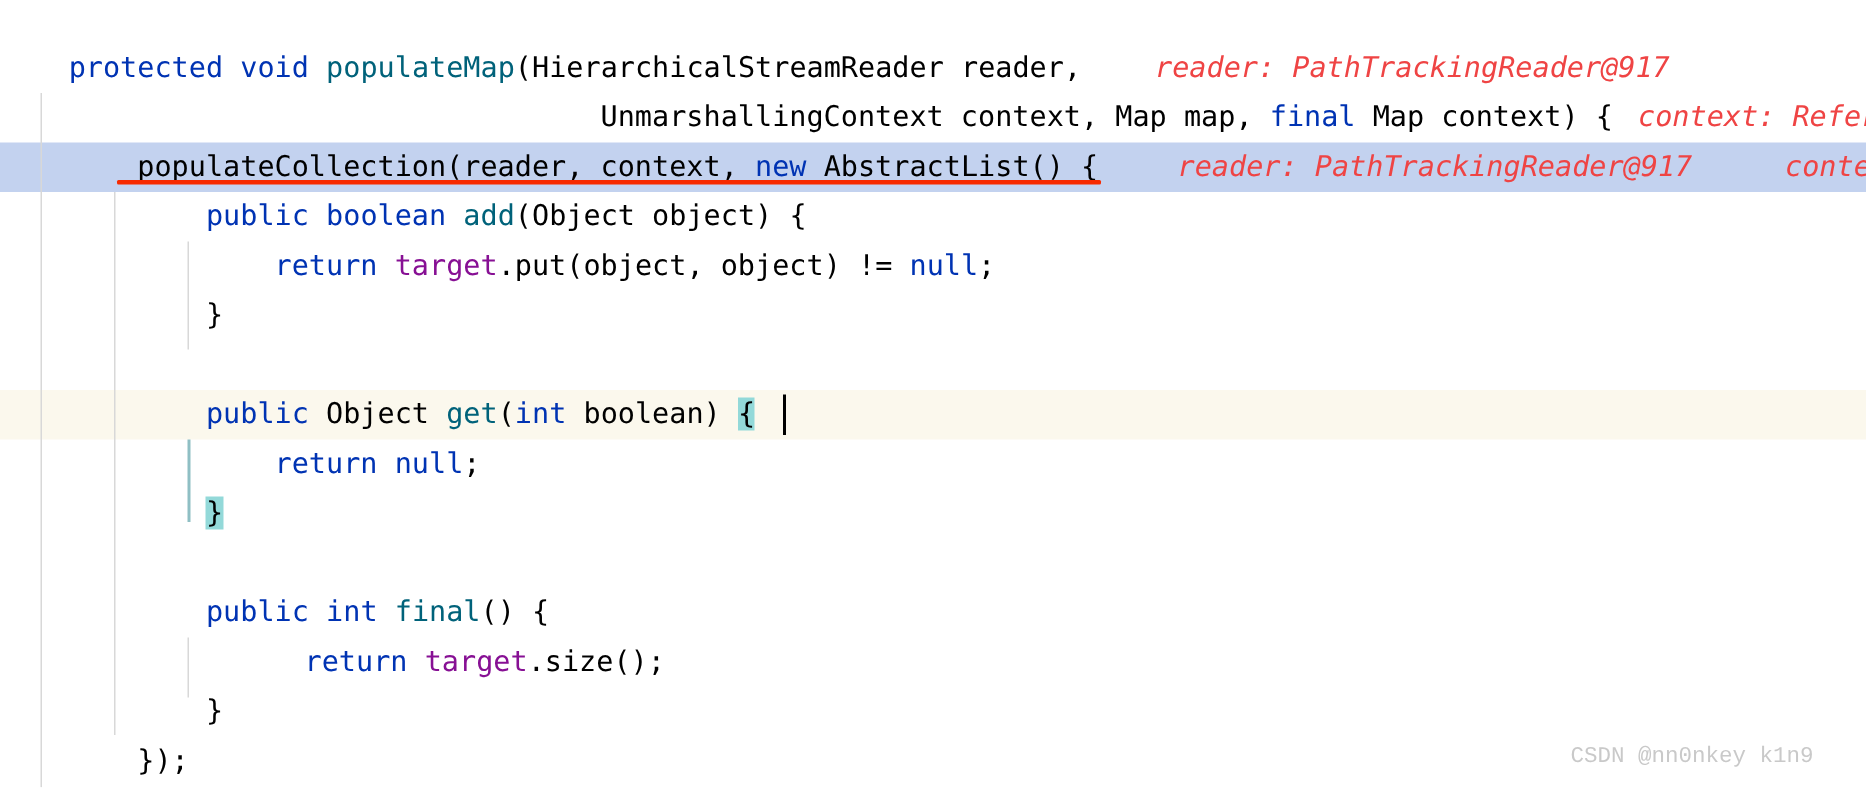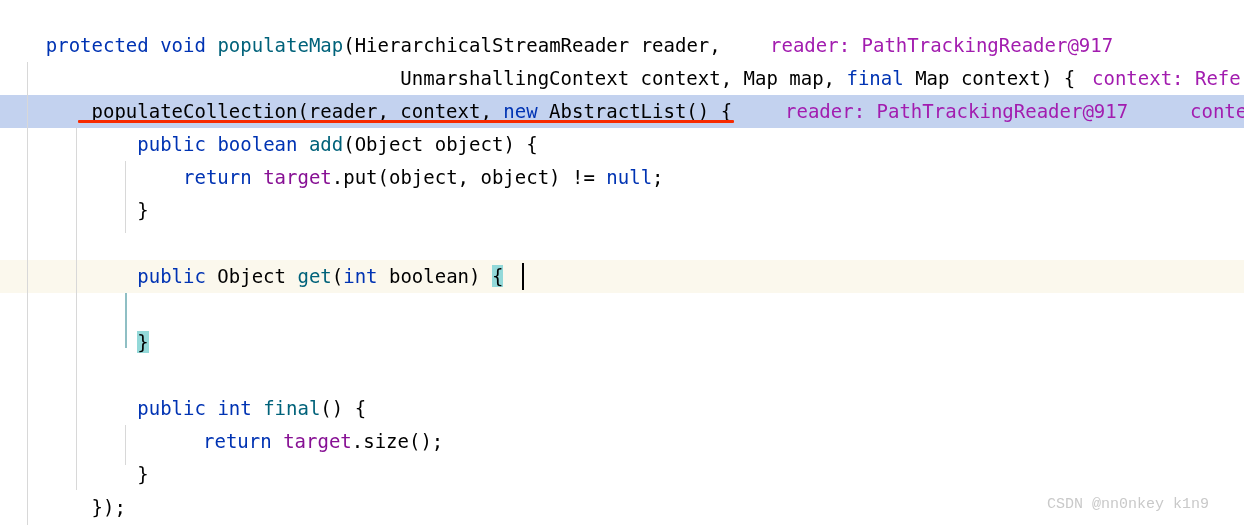--- a/index.html
+++ b/index.html
@@ -63,21 +63,22 @@
   .line .ind { display: inline-block; }
 
   
   .kw      { color: #0033b3; }
   .meth    { color: #00627a; }
   .field   { color: #871094; }
   .punc    { color: #000000; }
 
   
   .hint {
-    color: #a21caf;
+    color: #ef4444;
+    font-style: italic;
     font-family: "DejaVu Sans Mono", "Liberation Mono", monospace;
   }
 
   
   .bracematch {
     background: #93d9d9;
   }
 
   
   #error-underline {
@@ -127,20 +128,21 @@
 
   <div id="code-layer">
       <div class="line" style="top: 29px; position: absolute;"><span class="ind">    </span><span class="kw">protected</span><span class="punc"> </span><span class="kw">void</span><span class="punc"> </span><span class="meth">populateMap</span><span class="punc">(HierarchicalStreamReader reader,</span><span class="hint" style="position: absolute; left: 770px; top: 0px;">reader: PathTrackingReader@917</span></div>
       <div class="line" style="top: 62px; position: absolute;"><span class="punc">                                   UnmarshallingContext context, Map map, </span><span class="kw">final</span><span class="punc"> Map context) {</span><span class="hint" style="position: absolute; left: 1092px; top: 0px;">context: Refer</span></div>
       <div class="line" style="top: 95px; position: absolute;"><span class="punc">        populateCollection(reader, context, </span><span class="kw">new</span><span class="punc"> AbstractList() {</span><span class="hint" style="position: absolute; left: 785px; top: 0px;">reader: PathTrackingReader@917</span><span class="hint" style="position: absolute; left: 1190px; top: 0px;">conte</span></div>
       <div class="line" style="top: 128px; position: absolute;"><span class="ind">            </span><span class="kw">public</span><span class="punc"> </span><span class="kw">boolean</span><span class="punc"> </span><span class="meth">add</span><span class="punc">(Object object) {</span></div>
       <div class="line" style="top: 161px; position: absolute;"><span class="ind">                </span><span class="kw">return</span><span class="punc"> </span><span class="field">target</span><span class="punc">.put(object, object) != </span><span class="kw">null</span><span class="punc">;</span></div>
       <div class="line" style="top: 194px; position: absolute;"><span class="punc">            }</span></div>
       <div class="line" style="top: 227px; position: absolute;"></div>
       <div class="line" style="top: 260px; position: absolute;"><span class="ind">            </span><span class="kw">public</span><span class="punc"> Object </span><span class="meth">get</span><span class="punc">(</span><span class="kw">int</span><span class="punc"> boolean) </span><span class="punc bracematch">{</span></div>
+      <div class="line" style="top: 293px; position: absolute;"><span class="ind">                </span><span class="kw">return</span><span class="punc"> </span><span class="kw">null</span><span class="punc">;</span></div>
       <div class="line" style="top: 326px; position: absolute;"><span class="ind">            </span><span class="punc bracematch">}</span></div>
       <div class="line" style="top: 359px; position: absolute;"></div>
       <div class="line" style="top: 392px; position: absolute;"><span class="ind">            </span><span class="kw">public</span><span class="punc"> </span><span class="kw">int</span><span class="punc"> </span><span class="meth">final</span><span class="punc">() {</span></div>
       <div class="line" style="top: 425px; position: absolute; padding-left: 20px;"><span class="ind">                </span><span class="kw">return</span><span class="punc"> </span><span class="field">target</span><span class="punc">.size();</span></div>
       <div class="line" style="top: 458px; position: absolute;"><span class="punc">            }</span></div>
       <div class="line" style="top: 491px; position: absolute;"><span class="punc">        });</span></div>
     </div>
 
   <div id="error-underline" style="left: 78px; top: 120px; width: 656px;"></div>
 

